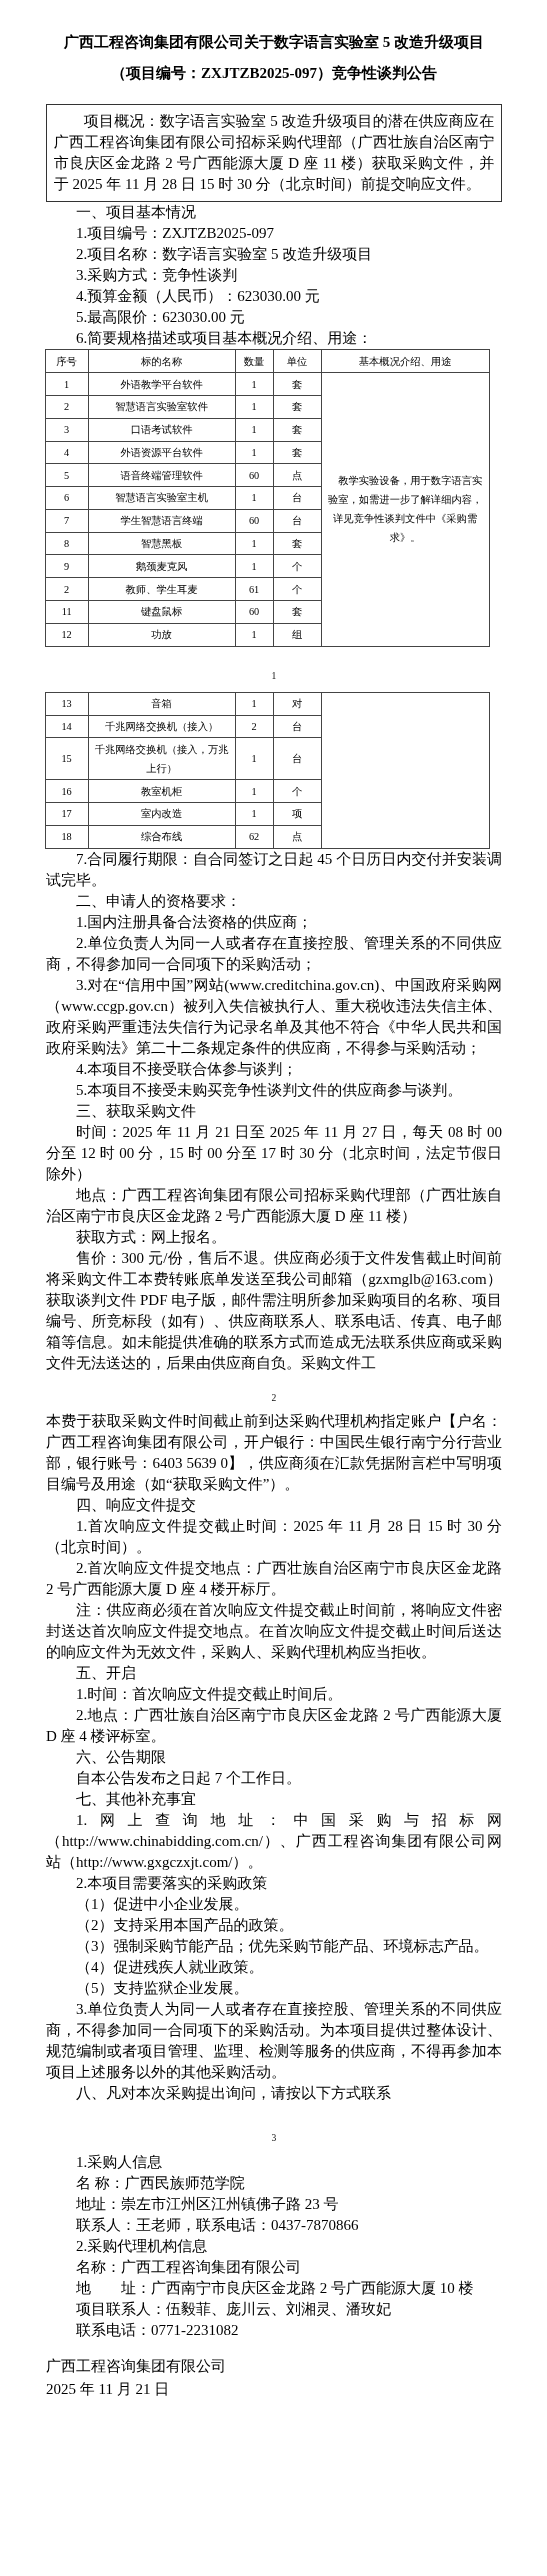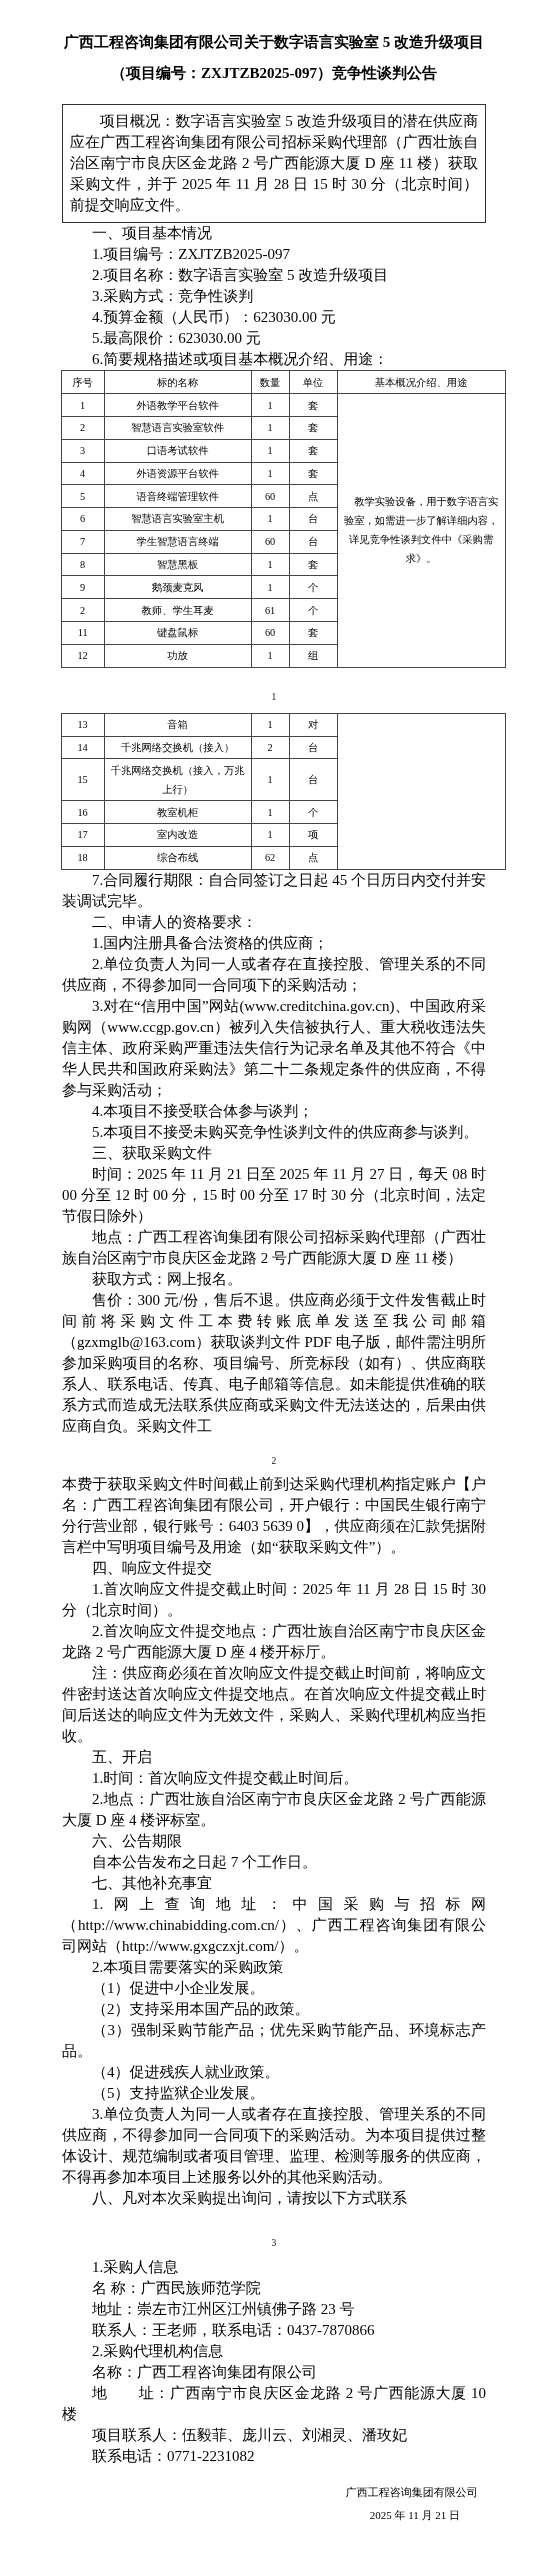--- a/index.html
+++ b/index.html
@@ -2,21 +2,21 @@
 <html style="font-size:11px"><head>
 <meta charset="utf-8">
 <style>
   * { margin:0; padding:0; box-sizing:border-box; }
   html,body { background:#ffffff; }
   body {
     width:548px; min-height:2576px;
     font-family:"Liberation Serif","DejaVu Serif",serif;
     color:#000;
   }
-  .page { width:548px; padding:27px 62px 27px; }
+  .page { width:548px; padding:27px 46px 27px; }
   .doc-title { font-size:15px; font-weight:bold; text-align:center; line-height:31px; margin-bottom:15px; }
   .doc-title span { display:block; }
   .overview-box { border:0.7px solid #333; padding:6.2px 6.8px; }
   p.body { font-size:15px; line-height:21px; text-align:justify; }
   p.ind { text-indent:2em; }
   p.noind { text-indent:0; }
   .pagenum { text-align:center; font-size:9.6px; line-height:18px; color:#111; }
   .pn1 { margin-top:20.5px; }
   .pn2 { margin-top:15px; margin-bottom:4.1px; }
   .pn3 { margin-top:25px; margin-bottom:5.5px; }
@@ -26,21 +26,21 @@
     border:0.7px solid #444; font-size:10.3px; font-weight:normal;
     text-align:center; vertical-align:middle; padding:1.4px 2.7px; line-height:19px;
   }
   table.goods .c-no   { width:43px; }
   table.goods .c-name { width:147px; }
   table.goods .c-qty  { width:38px; }
   table.goods .c-unit { width:48px; }
   table.goods .c-desc { width:168px; }
   td.desc-cell { text-align:justify; text-indent:1em; line-height:20.5px; padding:2.7px 5.5px; }
   .sig { margin-top:13.7px; }
-  .sig p { font-size:11px; line-height:23px; text-align:right; }
+  .sig p { font-size:15px; line-height:23px; }
   .sig .sig-org  { padding-right:8.2px; }
   .sig .sig-date { padding-right:26px; }
 </style>
 </head>
 <body>
 
 <div class="page">
 
   <h1 class="doc-title">
     <span>广西工程咨询集团有限公司关于数字语言实验室 5 改造升级项目</span>

